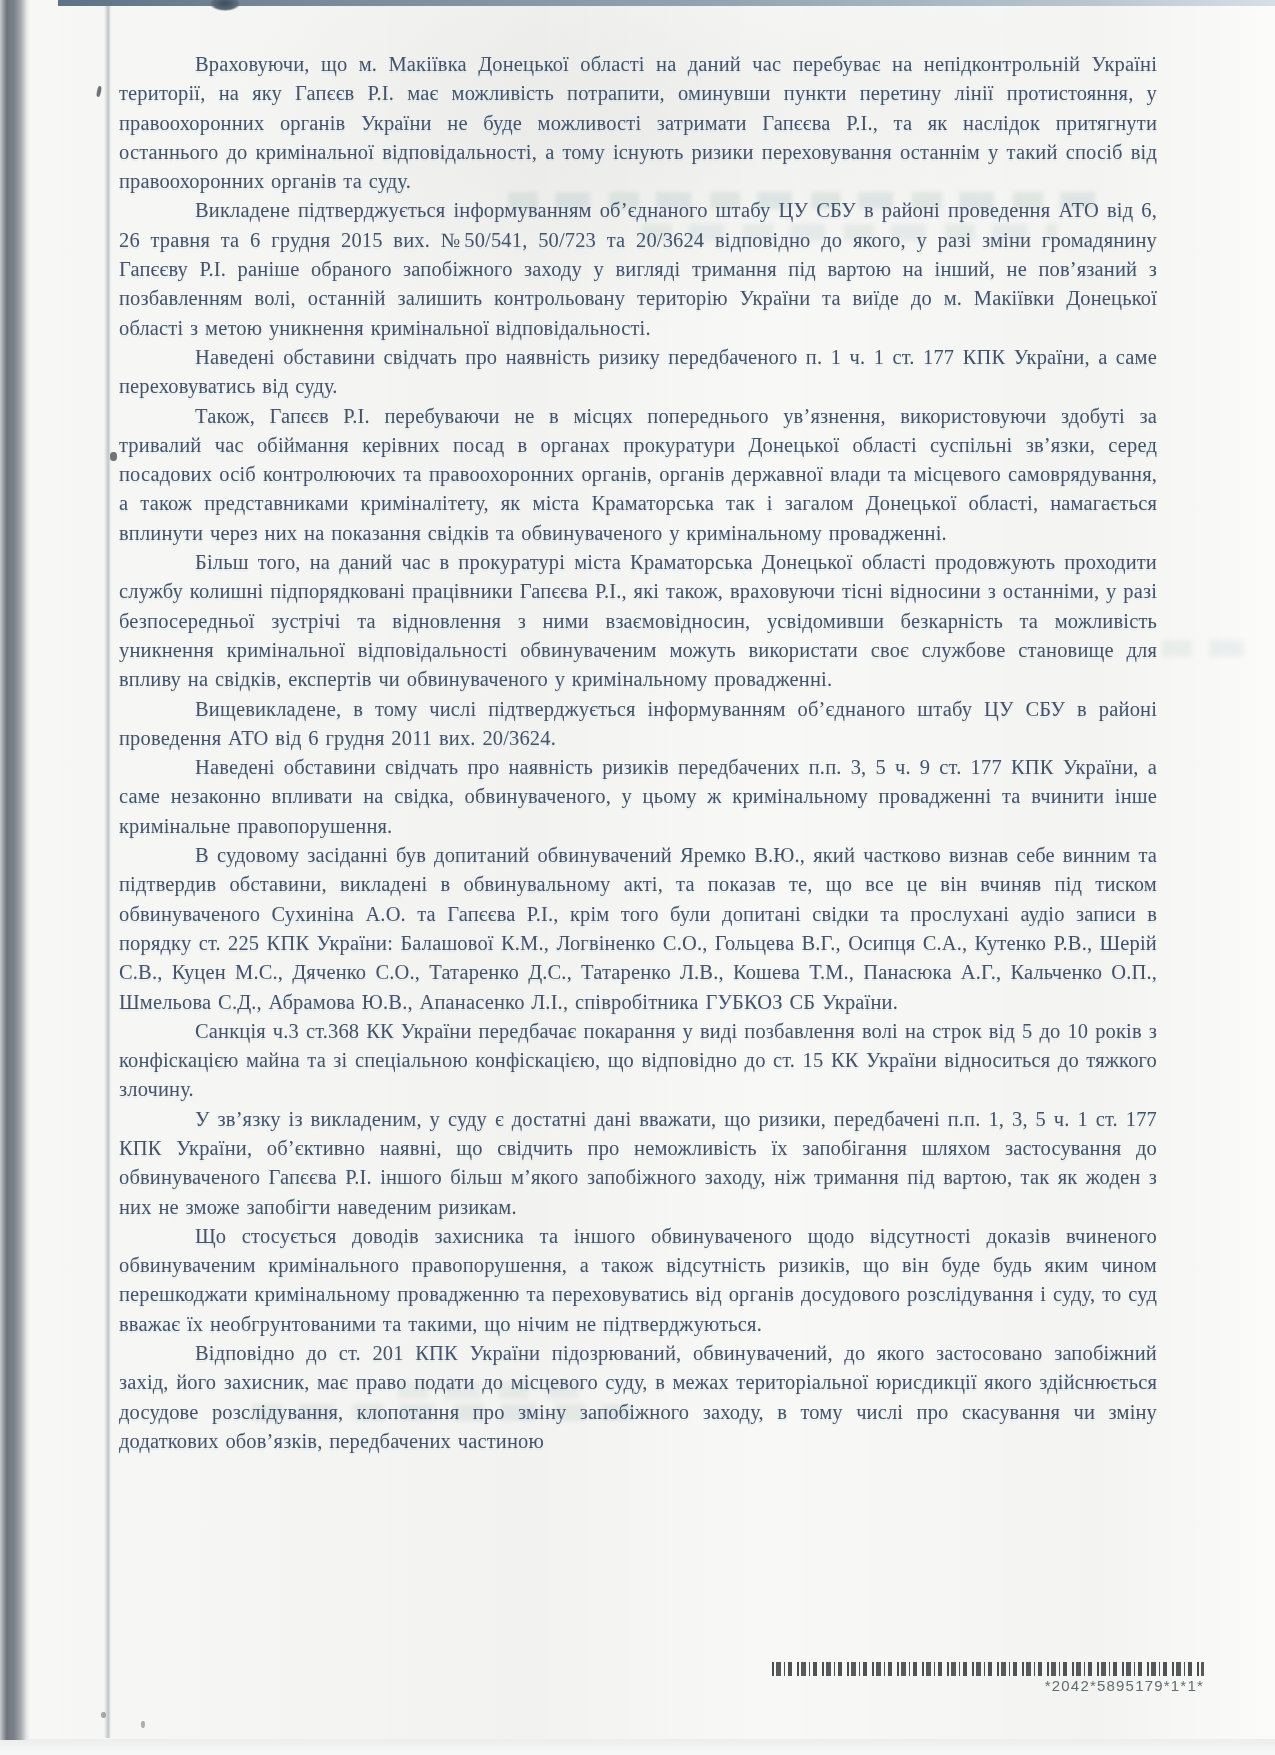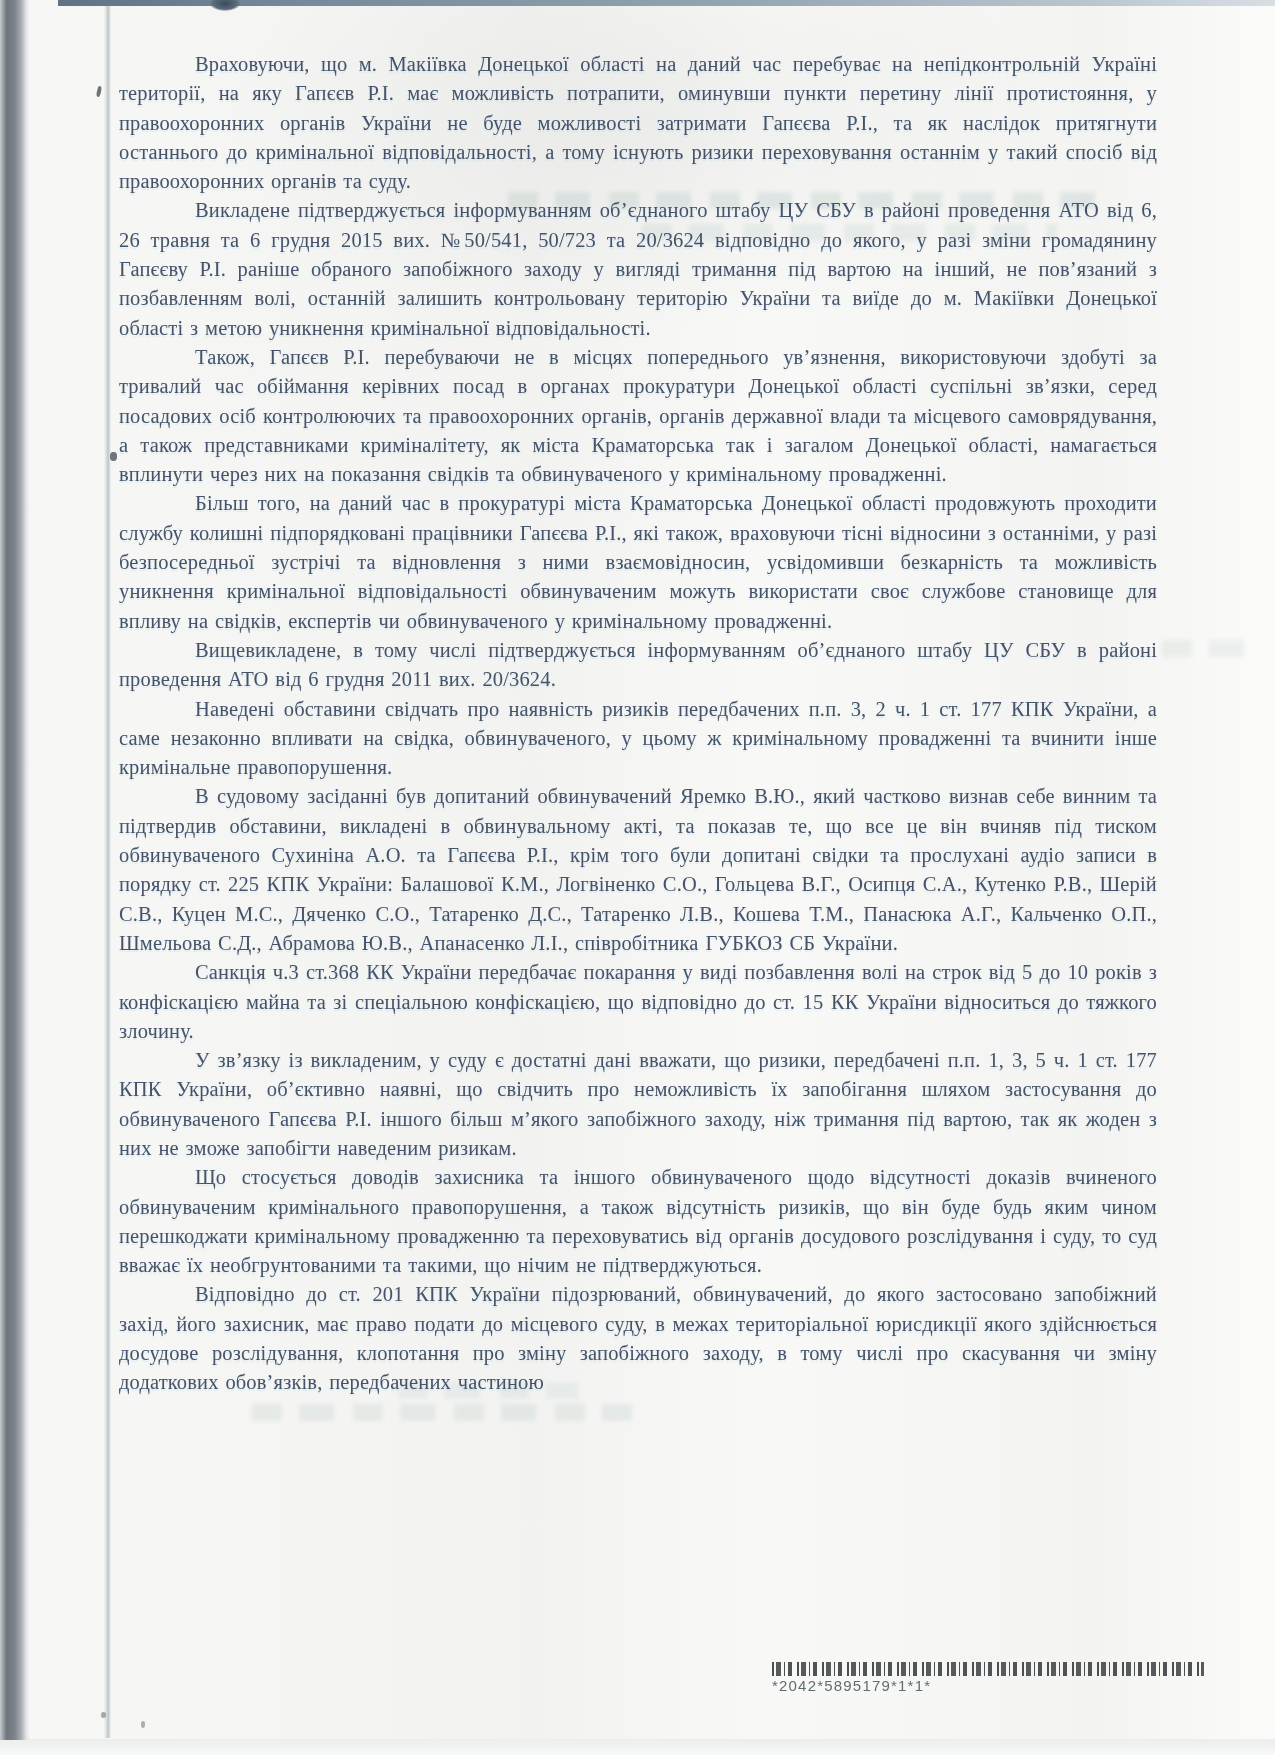--- a/index.html
+++ b/index.html
@@ -76,21 +76,21 @@
     word-spacing: 1.5px;
     text-shadow: 0 2px 1px rgba(135, 205, 218, 0.22);
   }
   .doc-text p {
     margin: 0;
     text-indent: 76px;
   }
   
   .barcode-wrap {
     position: absolute; left: 772px; top: 1662px; width: 432px;
-    text-align: left;
+    text-align: right;
   }
   .barcode-bars {
     width: 432px; height: 14px;
     background: repeating-linear-gradient(90deg,
       #4c4f52 0px, #4c4f52 2px,
       rgba(0,0,0,0) 2px, rgba(0,0,0,0) 4px,
       #585b5e 4px, #585b5e 9px,
       rgba(0,0,0,0) 9px, rgba(0,0,0,0) 12px,
       #4c4f52 12px, #4c4f52 13px,
       rgba(0,0,0,0) 13px, rgba(0,0,0,0) 16px,
@@ -122,24 +122,25 @@
   <div class="speck s4"></div>
   <div class="ghost g1"></div>
   <div class="ghost g2"></div>
   <div class="ghost g3"></div>
   <div class="ghost g4"></div>
   <div class="ghost g5"></div>
 
   <div class="doc-text">
     <p>Враховуючи, що м. Макіївка Донецької області на даний час перебуває на непідконтрольній Україні території, на яку Гапєєв Р.І. має можливість потрапити, оминувши пункти перетину лінії протистояння, у правоохоронних органів України не буде можливості затримати Гапєєва Р.І., та як наслідок притягнути останнього до кримінальної відповідальності, а тому існують ризики переховування останнім у такий спосіб від правоохоронних органів та суду.</p>
     <p>Викладене підтверджується інформуванням об’єднаного штабу ЦУ СБУ в районі проведення АТО від 6, 26 травня та 6 грудня 2015 вих. №50/541, 50/723 та 20/3624 відповідно до якого, у разі зміни громадянину Гапєєву Р.І. раніше обраного запобіжного заходу у вигляді тримання під вартою на інший, не пов’язаний з позбавленням волі, останній залишить контрольовану територію України та виїде до м. Макіївки Донецької області з метою уникнення кримінальної відповідальності.</p>
+    <p>Наведені обставини свідчать про наявність ризику передбаченого п. 1 ч. 1 ст. 177 КПК України, а саме переховуватись від суду.</p>
     <p>Також, Гапєєв Р.І. перебуваючи не в місцях попереднього ув’язнення,  використовуючи здобуті за тривалий час обіймання керівних посад в органах прокуратури Донецької області суспільні зв’язки, серед посадових осіб контролюючих та правоохоронних органів, органів державної влади та місцевого самоврядування, а також представниками криміналітету, як міста Краматорська так і загалом Донецької області, намагається вплинути через них на показання свідків та обвинуваченого у кримінальному провадженні.</p>
     <p>Більш того, на даний час в прокуратурі міста Краматорська Донецької області продовжують проходити службу колишні підпорядковані працівники Гапєєва Р.І., які також, враховуючи тісні відносини з останніми, у разі безпосередньої зустрічі та відновлення з ними взаємовідносин, усвідомивши безкарність та можливість уникнення кримінальної відповідальності обвинуваченим можуть використати своє службове становище для впливу на свідків, експертів чи обвинуваченого у кримінальному провадженні.</p>
     <p>Вищевикладене, в тому числі підтверджується інформуванням об’єднаного штабу ЦУ СБУ в районі проведення АТО від 6 грудня 2011 вих. 20/3624.</p>
-    <p>Наведені обставини свідчать про наявність ризиків передбачених п.п. 3, 2 ч. 1 ст. 177 КПК України, а саме незаконно впливати на свідка, обвинуваченого, у цьому ж кримінальному провадженні та вчинити інше кримінальне правопорушення.</p>
+    <p>Наведені обставини свідчать про наявність ризиків передбачених п.п. 3, 5 ч. 9 ст. 177 КПК України, а саме незаконно впливати на свідка, обвинуваченого, у цьому ж кримінальному провадженні та вчинити інше кримінальне правопорушення.</p>
     <p>В судовому засіданні був допитаний обвинувачений Яремко В.Ю., який частково визнав себе винним та підтвердив обставини, викладені в обвинувальному акті, та показав те, що все це він вчиняв під тиском обвинуваченого Сухиніна А.О. та Гапєєва Р.І., крім того були допитані свідки та прослухані аудіо записи в порядку ст. 225 КПК України:  Балашової К.М., Логвіненко С.О., Гольцева В.Г., Осипця С.А., Кутенко Р.В., Шерій С.В., Куцен М.С., Дяченко С.О., Татаренко Д.С., Татаренко Л.В., Кошева Т.М.,  Панасюка А.Г., Кальченко О.П., Шмельова С.Д., Абрамова Ю.В., Апанасенко Л.І., співробітника ГУБКОЗ СБ України.</p>
     <p>Санкція ч.3 ст.368 КК України передбачає покарання у виді позбавлення волі на строк від 5 до 10 років з конфіскацією майна та зі спеціальною конфіскацією, що відповідно до ст. 15 КК України відноситься до тяжкого злочину.</p>
     <p>У зв’язку із викладеним, у суду є достатні дані вважати, що ризики, передбачені п.п. 1, 3, 5 ч. 1 ст. 177 КПК України, об’єктивно наявні, що свідчить про неможливість їх запобігання шляхом застосування до обвинуваченого  Гапєєва Р.І. іншого більш м’якого запобіжного заходу, ніж тримання під вартою, так як жоден з них не зможе запобігти наведеним ризикам.</p>
     <p>Що стосується доводів захисника та іншого обвинуваченого щодо відсутності доказів вчиненого обвинуваченим кримінального правопорушення, а також відсутність ризиків, що він буде будь яким чином перешкоджати кримінальному провадженню та переховуватись від органів досудового розслідування і суду, то суд вважає їх необгрунтованими та такими, що нічим не підтверджуються.</p>
     <p>Відповідно до ст. 201 КПК України підозрюваний, обвинувачений, до якого застосовано запобіжний захід, його захисник, має право подати до місцевого суду, в межах територіальної юрисдикції якого здійснюється досудове розслідування, клопотання про зміну запобіжного заходу, в тому числі про скасування чи зміну додаткових обов’язків, передбачених частиною</p>
   </div>
 
   <div class="barcode-wrap">
     <div class="barcode-bars"></div>
     <span class="barcode-label">*2042*5895179*1*1*</span>

